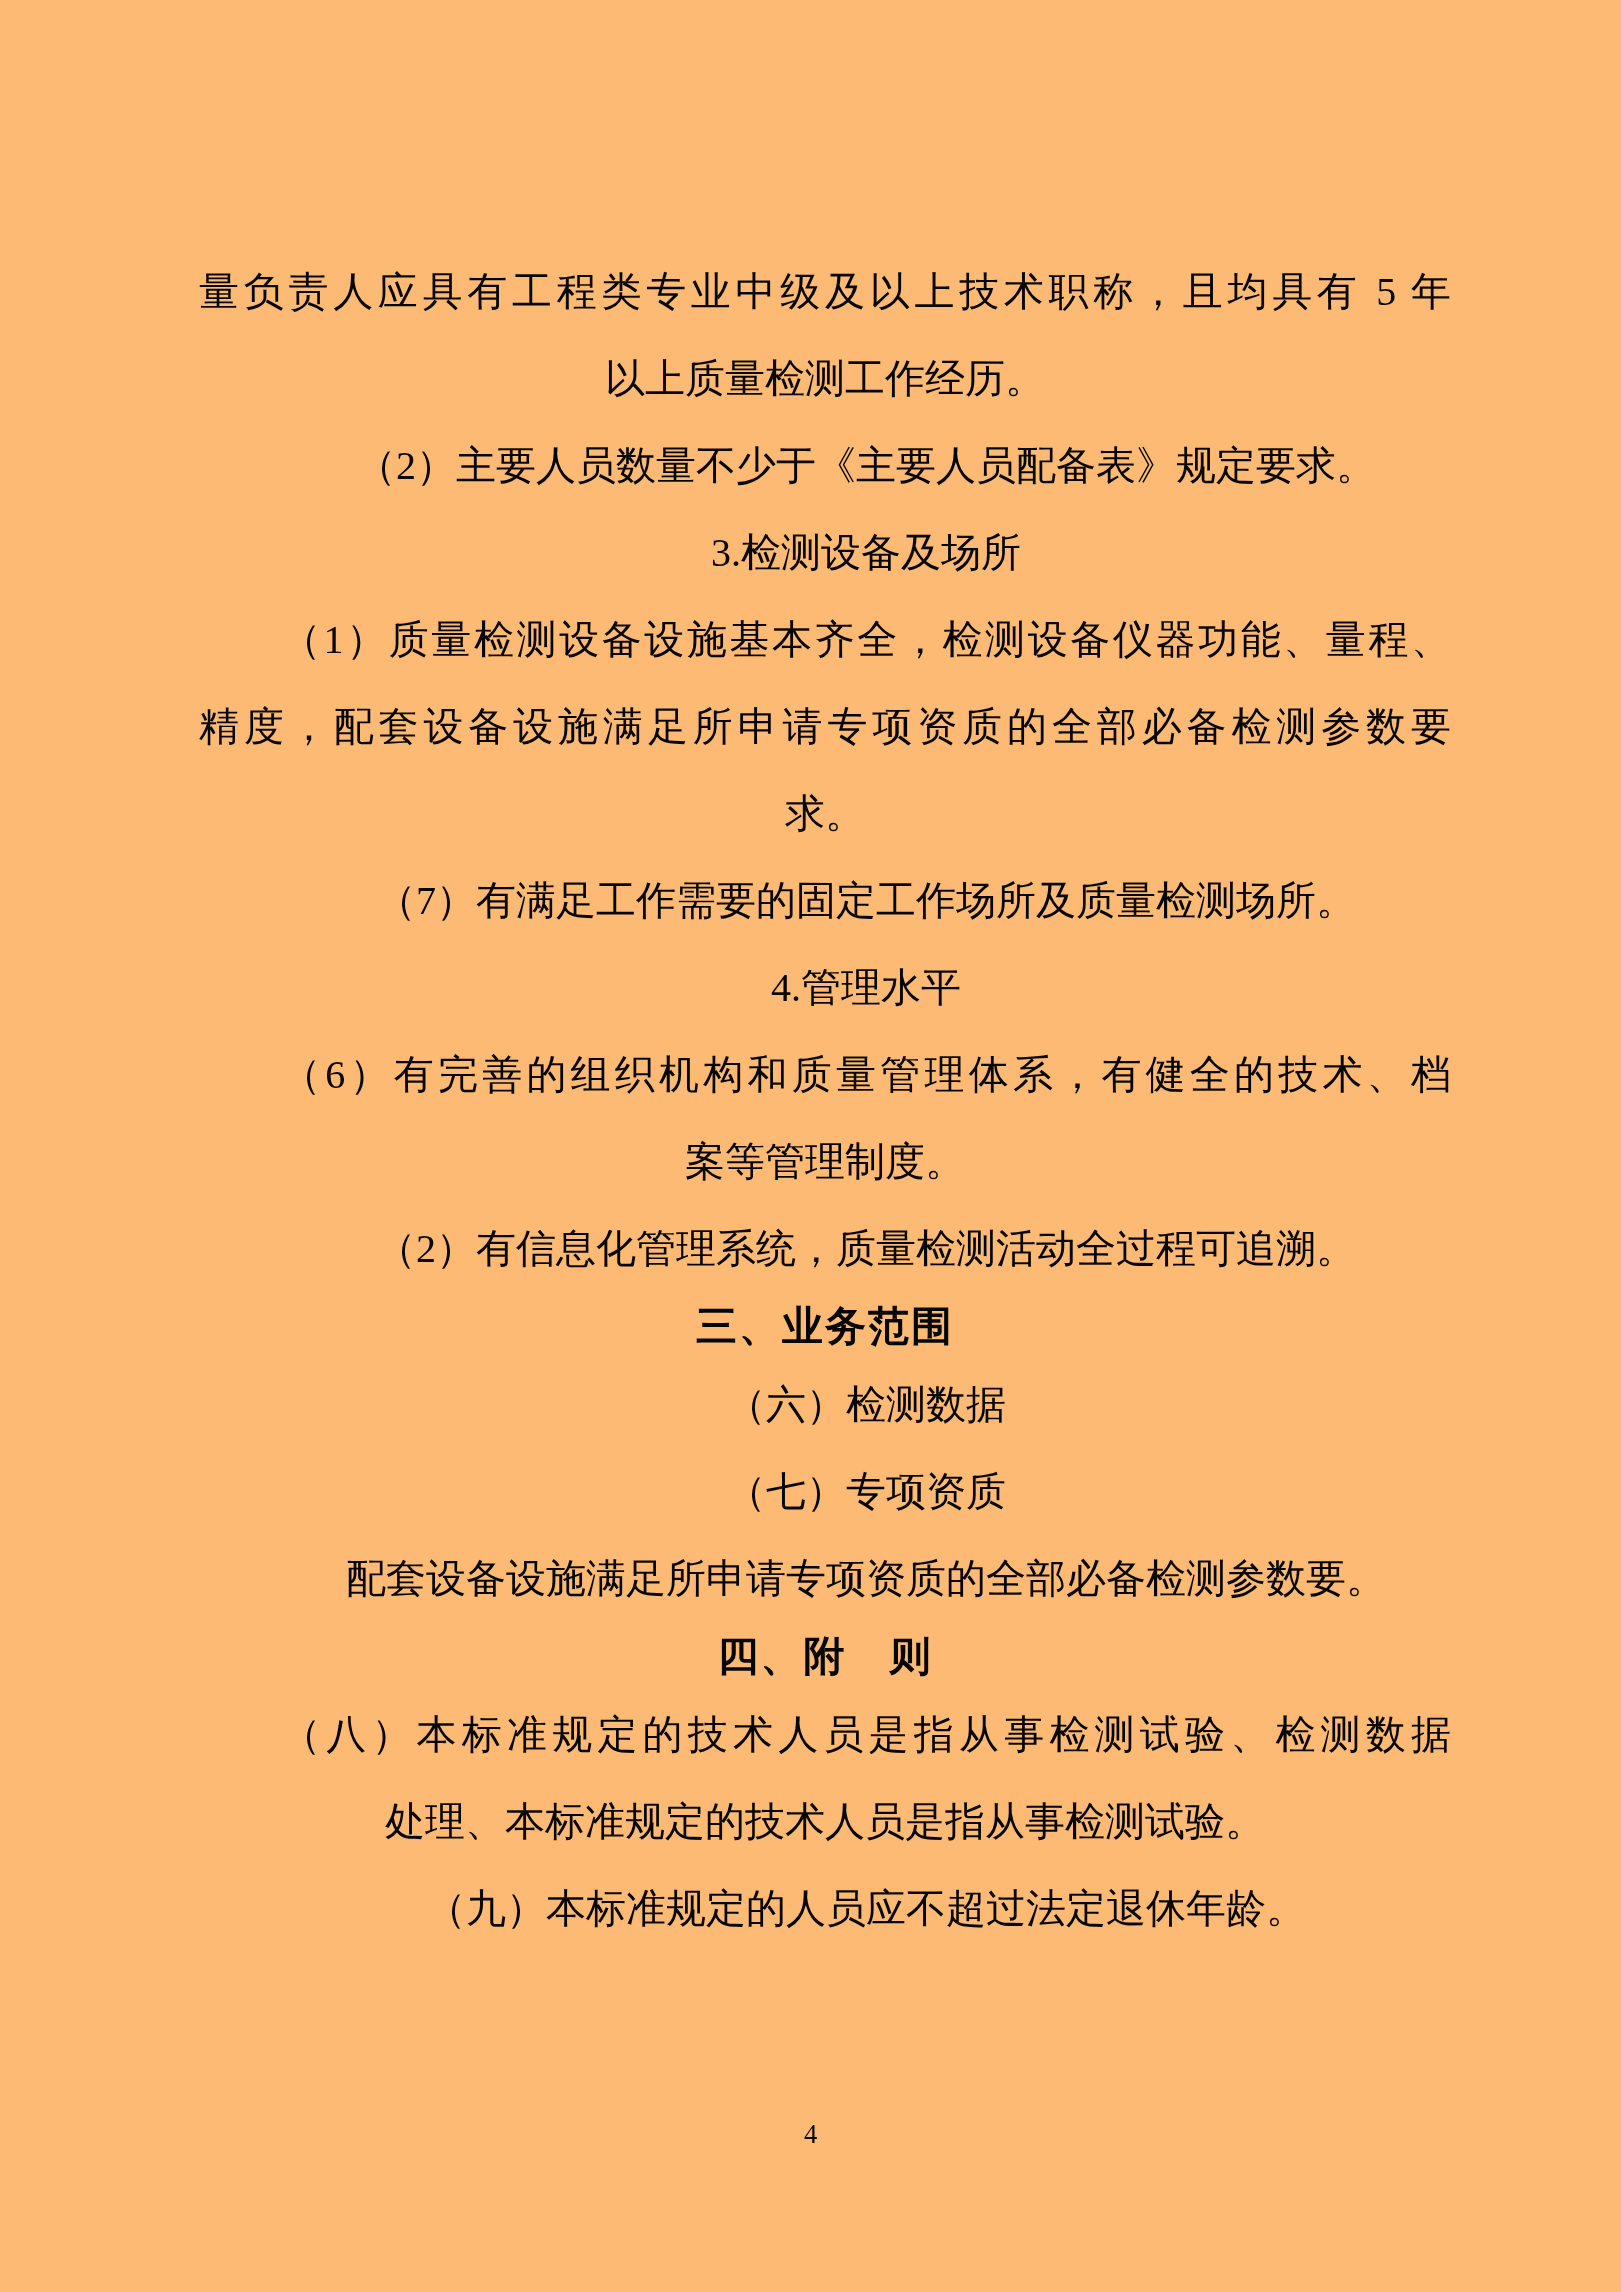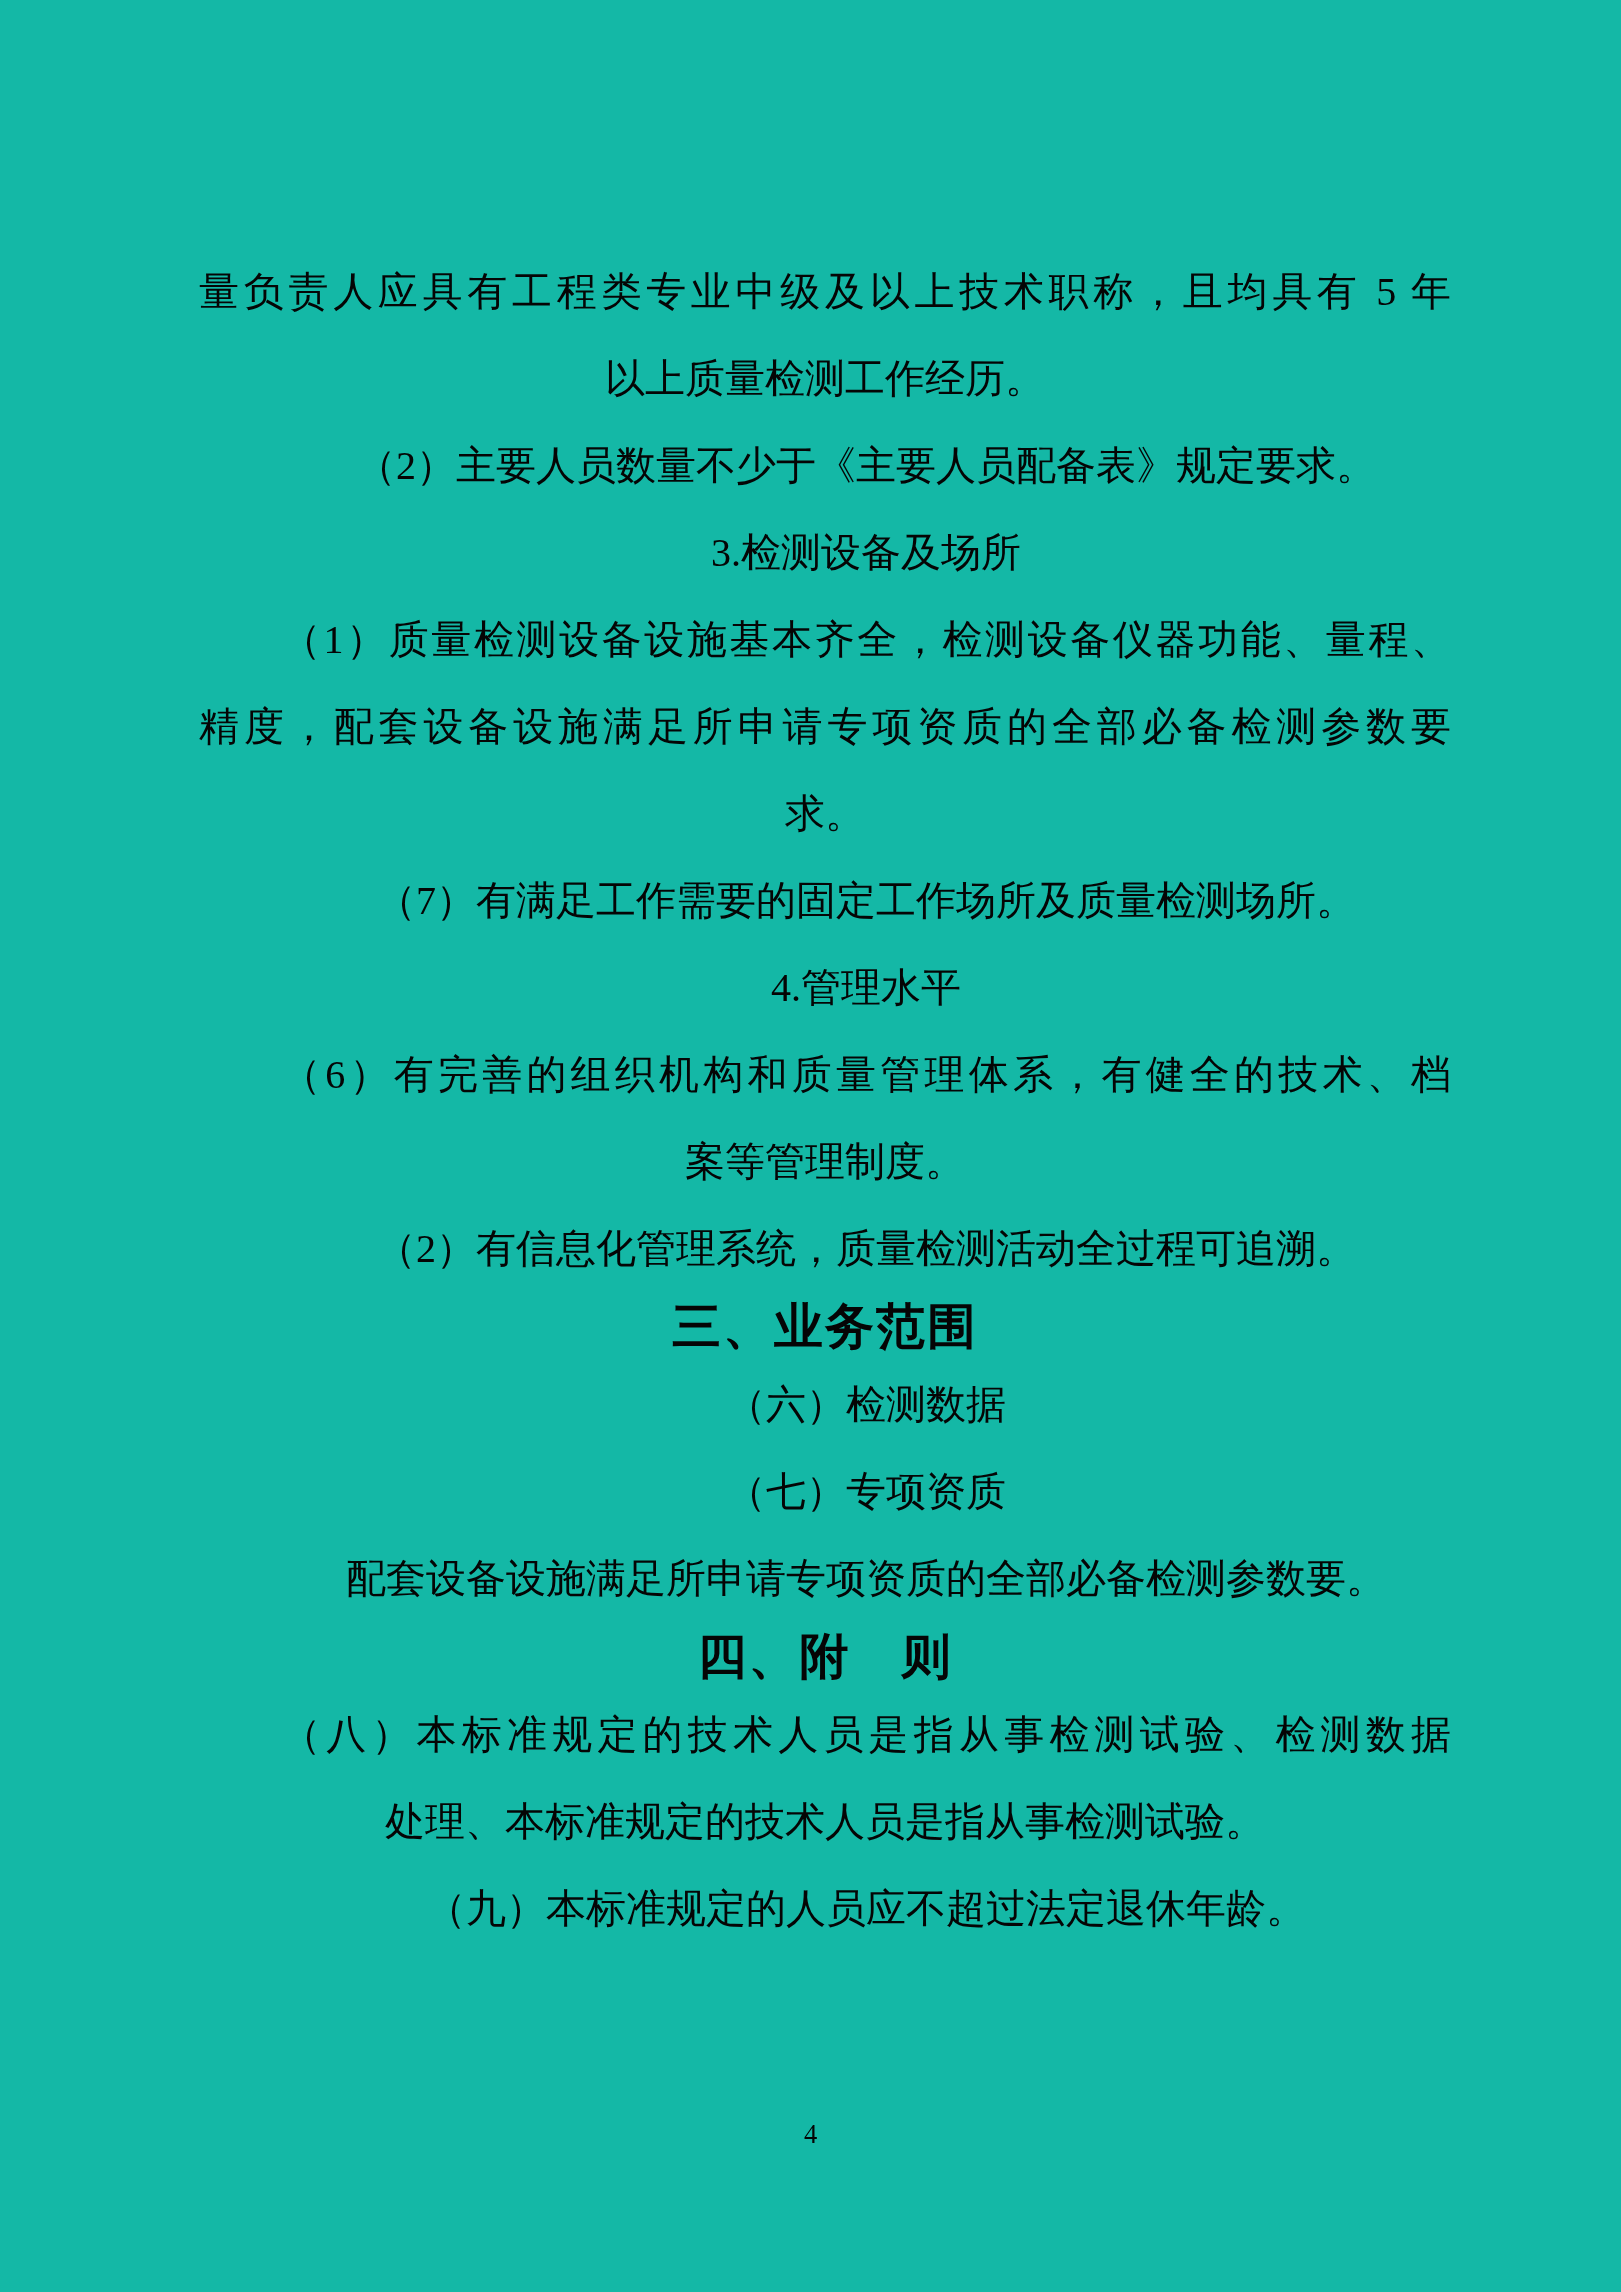--- a/index.html
+++ b/index.html
@@ -4,21 +4,21 @@
 <style>
   html, body {
     margin: 0;
     padding: 0;
     background: #ffffff;
   }
   .page {
     position: relative;
     width: 1621px;
     height: 2293px;
-    background: #14b8a6;
+    background: #fdba74;
     color: #050505;
     overflow: hidden;
   }
   .doc-body {
     position: absolute;
     left: 199px;
     top: 248px;
     width: 1252px;
     font-family: "Liberation Serif", "DejaVu Serif", serif;
     font-size: 40px;
@@ -37,21 +37,21 @@
     text-align: justify;
     text-align-last: justify;
   }
   .hd {
     height: 69px;
     line-height: 69px;
     text-align: center;
     text-align-last: center;
     font-family: "Liberation Sans", "DejaVu Sans", sans-serif;
     font-weight: 700;
-    font-size: 49px;
+    font-size: 41px;
     letter-spacing: 2px;
     text-indent: 0;
     overflow: hidden;
   }
   .page-num {
     position: absolute;
     top: 2115px;
     left: 0;
     width: 1621px;
     text-align: center;

